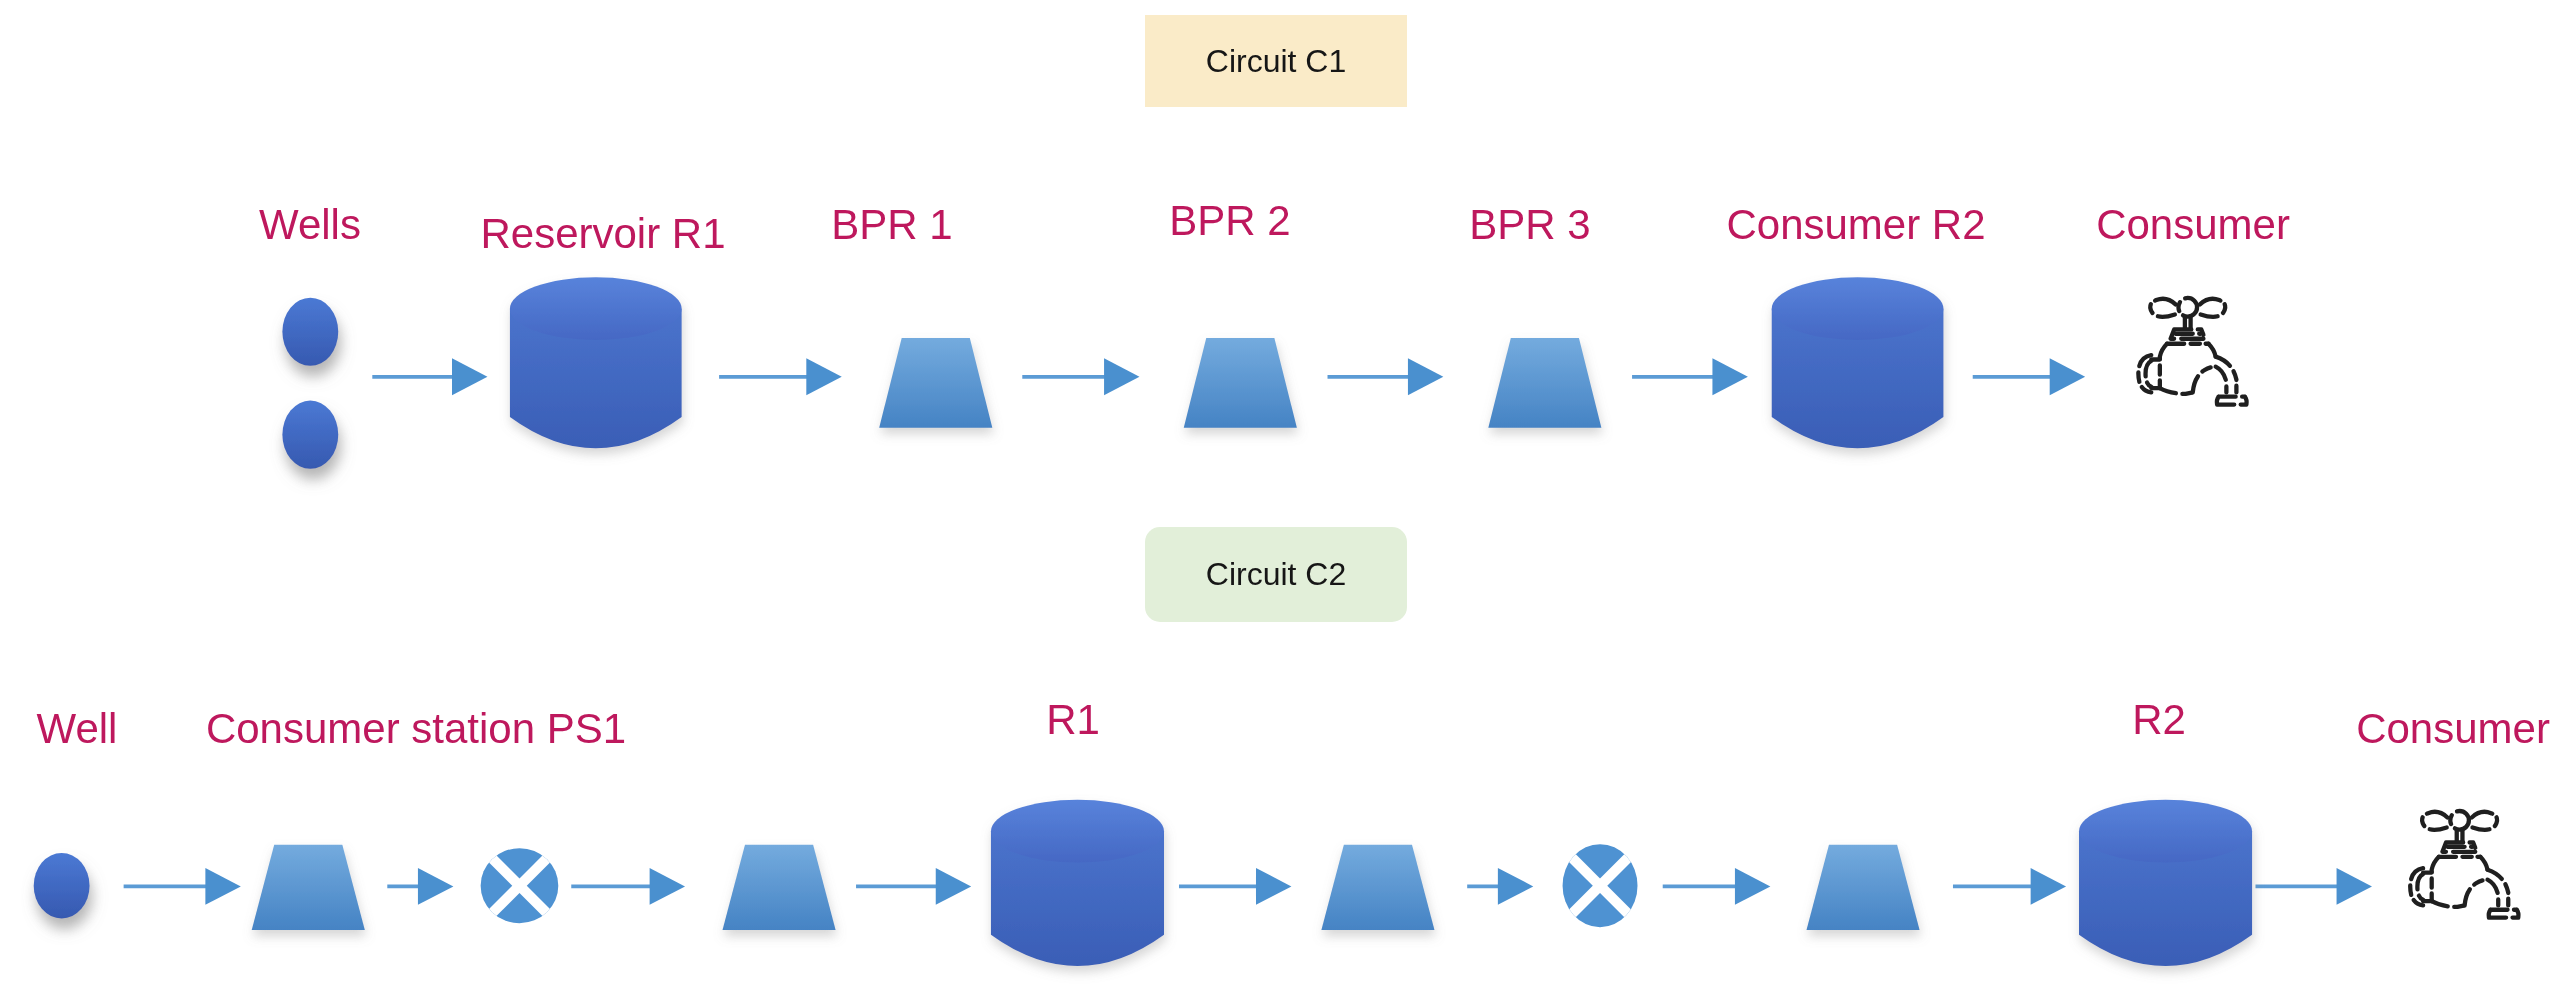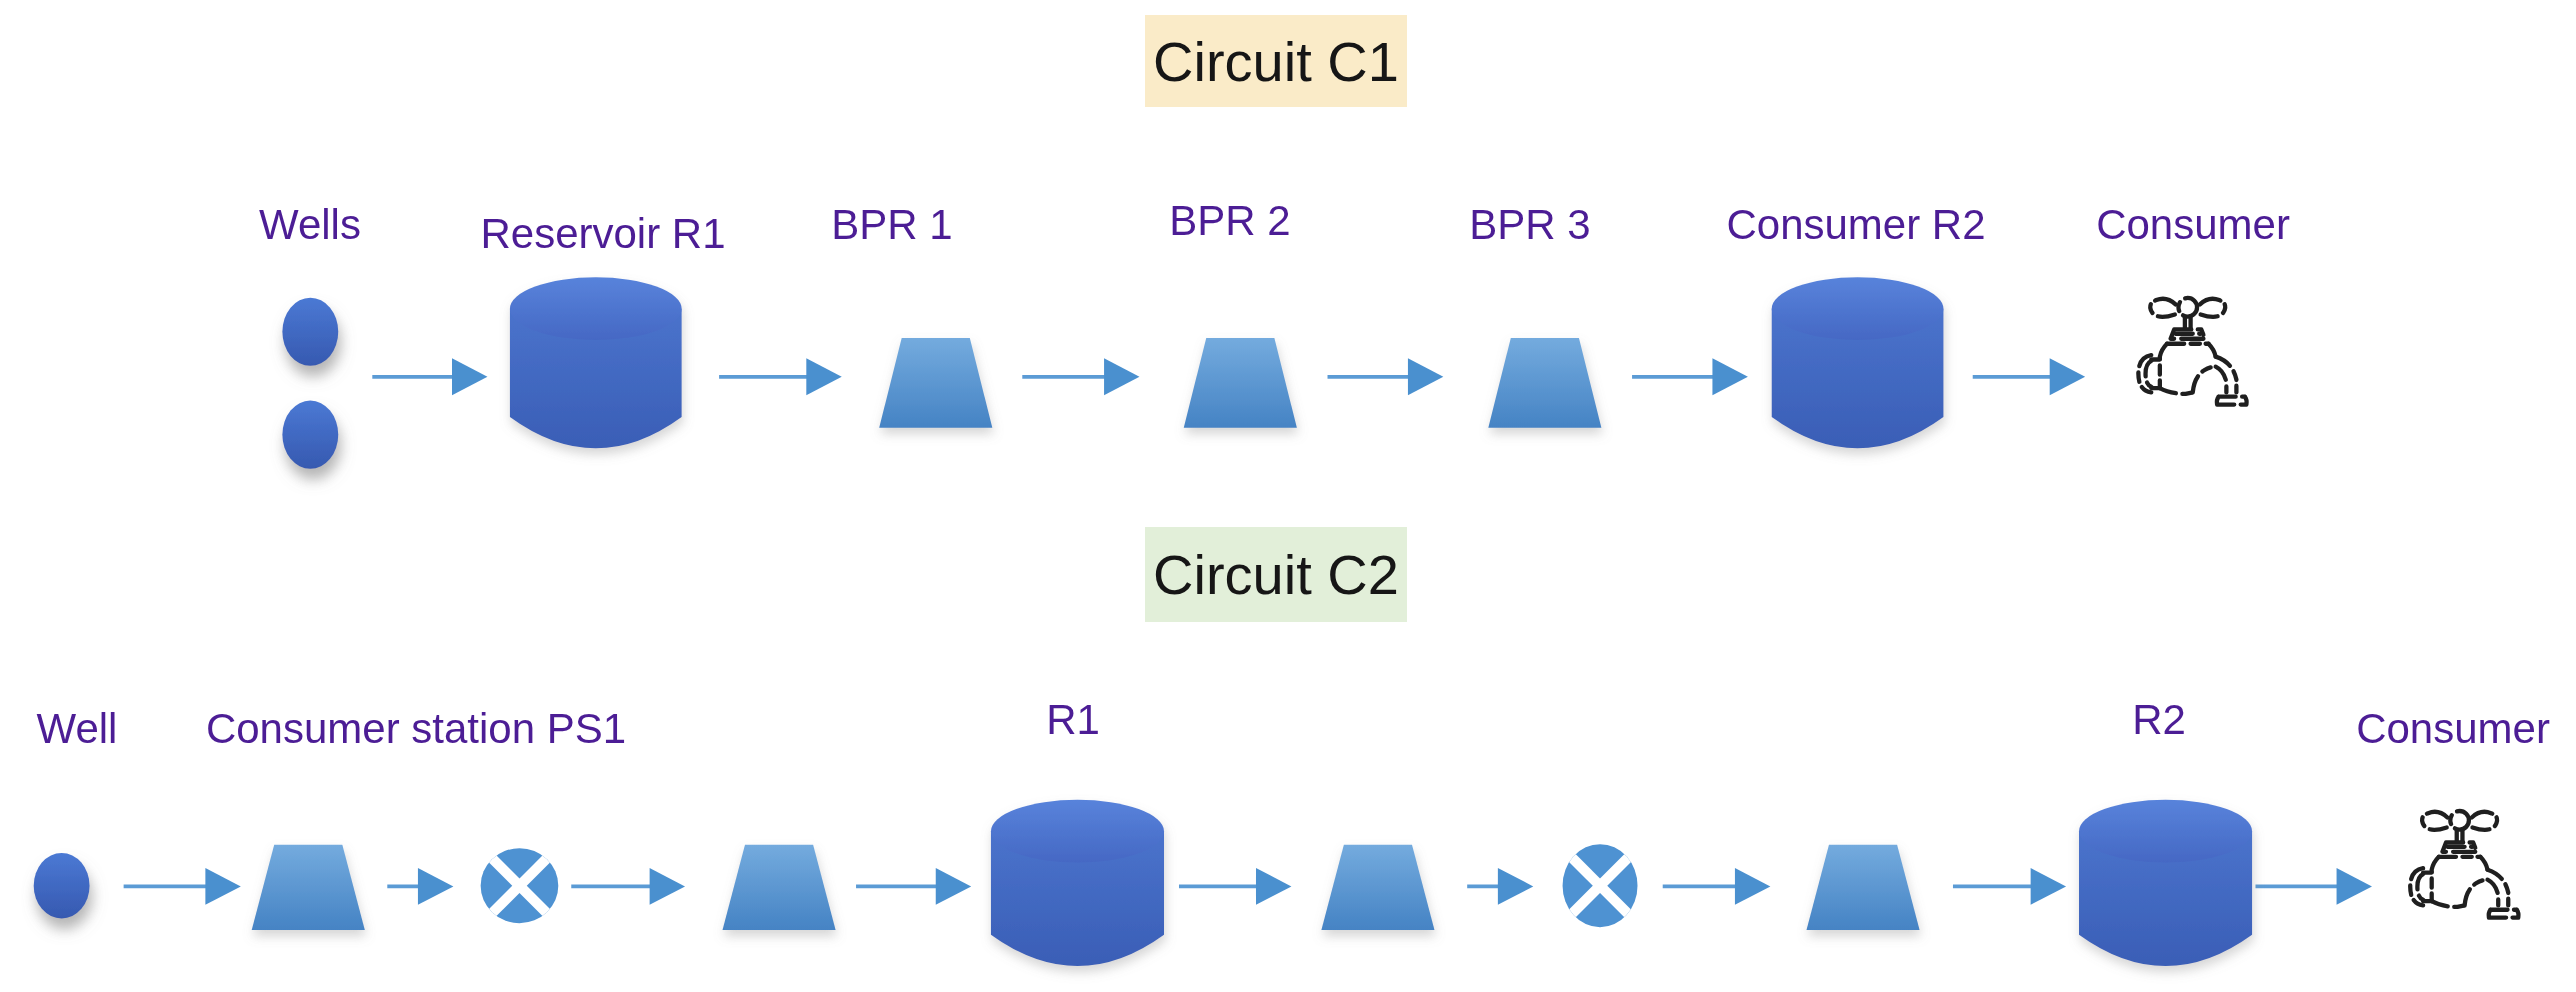--- a/index.html
+++ b/index.html
@@ -7,28 +7,28 @@
     position:relative;
     width:2576px;height:992px;
     background:#ffffff;
     font-family:"Liberation Sans", sans-serif;
     overflow:hidden;
   }
   #diagram-svg{position:absolute;left:0;top:0;}
   .title-box{
     position:absolute;
     display:flex;align-items:center;justify-content:center;
-    font-size:56px;color:#161616;
+    font-size:32px;color:#161616;
     white-space:nowrap;
   }
   .node-label{
     position:absolute;
     transform:translateX(-50%);
     font-size:42px;line-height:1;
-    color:#4c1d95;white-space:nowrap;
+    color:#be185d;white-space:nowrap;
   }
 </style>
 </head>
 <body>
 
 <div class="canvas">
   <svg id="diagram-svg" width="2576" height="992" viewBox="0 0 3780 1456">
       <defs>
         <linearGradient id="gradTrap" x1="0" y1="0" x2="0" y2="1">
           <stop offset="0%" stop-color="#74ABDE"></stop>
@@ -195,21 +195,21 @@
         <path d="M110 152 Q112 130 126 121 Q134 116 142 116" fill="none" stroke="#1f1f1f" stroke-width="6" stroke-linecap="round" stroke-linejoin="round" stroke-dasharray="24 9 13 8 31 10"></path>
         <path d="M142 102 Q166 110 171 134 L171 152" fill="none" stroke="#1f1f1f" stroke-width="6" stroke-linecap="round" stroke-linejoin="round" stroke-dasharray="24 9 13 8 31 10"></path>
         <path d="M142 116 Q154 122 157 138 L157 152" fill="none" stroke="#1f1f1f" stroke-width="6" stroke-linecap="round" stroke-linejoin="round" stroke-dasharray="24 9 13 8 31 10"></path>
         <path d="M146 158 L183 158 M144 169 L185 169 M146 158 Q143 162 144 169 M183 158 Q186 162 185 169" fill="none" stroke="#1f1f1f" stroke-width="6" stroke-linecap="round" stroke-linejoin="round" stroke-dasharray="24 9 13 8 31 10"></path>
       </g>
     </svg>
 
   <div class="title-box" style="left: 1145px; top: 15px; width: 262px; height: 92px; background: rgb(250, 235, 200);">
     <span>Circuit C1</span>
   </div>
-  <div class="title-box" style="left: 1145px; top: 527px; width: 262px; height: 95px; background: rgb(226, 239, 217);">
+  <div class="title-box" style="left: 1145px; top: 527px; width: 262px; height: 95px; background: rgb(226, 239, 217); border-radius: 15px;">
     <span>Circuit C2</span>
   </div>
 <div class="node-label" style="left: 310px; top: 204px;">Wells</div>
     <div class="node-label" style="left: 603px; top: 213px;">Reservoir R1</div>
     <div class="node-label" style="left: 892px; top: 204px;">BPR 1</div>
     <div class="node-label" style="left: 1230px; top: 200px;">BPR 2</div>
     <div class="node-label" style="left: 1530px; top: 204px;">BPR 3</div>
     <div class="node-label" style="left: 1856px; top: 204px;">Consumer R2</div>
     <div class="node-label" style="left: 2193px; top: 204px;">Consumer</div>
     <div class="node-label" style="left: 61px; top: 708px; margin-left: 16px;">Well</div>

